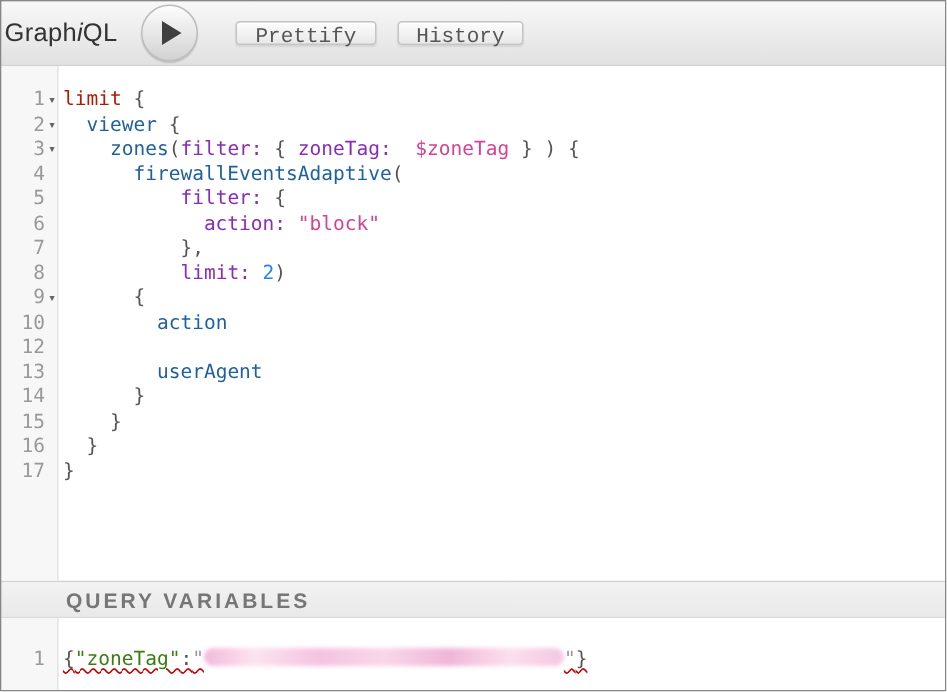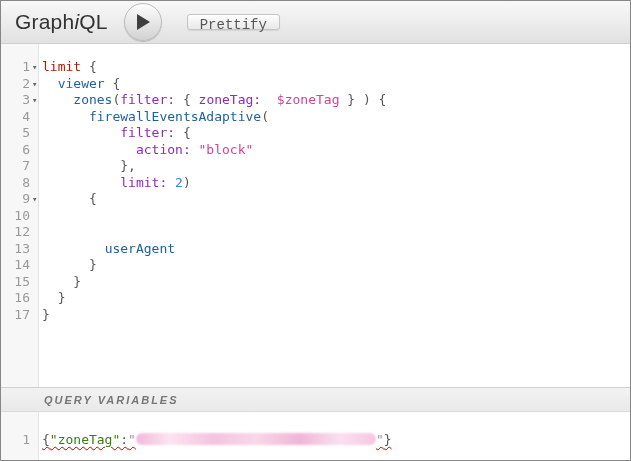--- a/index.html
+++ b/index.html
@@ -15,22 +15,22 @@
   }
   
   .toolbar{
     height:43px;flex:none;
     display:flex;align-items:center;
     background:linear-gradient(#f8f8f8,#e1e1e1);
     border-bottom:1px solid #d0d0d0;
     box-sizing:border-box;
   }
   .logo{
-    margin-left:14px;
-    font-size:21px;color:#333;
+    margin-left:2px;
+    font-size:17px;color:#333;
     letter-spacing:0.2px;
     user-select:none;
   }
   .logo em{font-style:italic;}
   .execute{
     margin-left:16px;
     width:38px;height:38px;flex:none;
     border-radius:50%;
     border:1px solid #bcbcbc;
     background:linear-gradient(#fdfdfd,#d2d2d2);
@@ -115,37 +115,38 @@
     height:25px;flex:none;
     box-sizing:border-box;
     display:flex;align-items:center;
     padding-left:43px;
     background:linear-gradient(#f2f2f2,#e9e9e9);
     border-top:1px solid #d0d0d0;
     border-bottom:1px solid #dadada;
     cursor:row-resize;
   }
   .var-header span{
-    font-size:11px;font-weight:bold;
-    color:#767676;letter-spacing:2px;font-style:italic;
+    font-size:14px;font-weight:bold;
+    color:#767676;letter-spacing:2px;
   }
 </style>
 </head>
 <body>
 
 <div class="app">
 
   <div class="toolbar">
     <div class="logo"><span>Graph</span><em>i</em><span>QL</span></div>
     <button class="execute">
       <svg width="16" height="16" viewBox="0 0 16 16">
           <polygon points="1,0 14,8 1,16" fill="#3f3f3f"></polygon>
         </svg>
     </button>
     <button class="tbtn first">Prettify</button>
+    <button class="tbtn">History</button>
   </div>
 
   <div class="editor query-editor">
     <div class="gutter-bg"></div>
     <div class="lines">
         <div class="cm-line">
           <span class="ln">1</span>
           <span class="fold">▾</span>
           <span class="codecell"><span class="tk-kw">limit</span><span class="tk-ws"> </span><span class="tk-pun">{</span></span>
         </div>
@@ -185,20 +186,21 @@
           <span class="codecell"><span class="tk-ws">          </span><span class="tk-attr">limit:</span><span class="tk-ws"> </span><span class="tk-num">2</span><span class="tk-pun">)</span></span>
         </div>
         <div class="cm-line">
           <span class="ln">9</span>
           <span class="fold">▾</span>
           <span class="codecell"><span class="tk-pun">      {</span></span>
         </div>
         <div class="cm-line">
           <span class="ln">10</span>
           <span class="fold"></span>
+          <span class="codecell"><span class="tk-ws">        </span><span class="tk-prop">action</span></span>
         </div>
         <div class="cm-line">
           <span class="ln">12</span>
           <span class="fold"></span>
         </div>
         <div class="cm-line">
           <span class="ln">13</span>
           <span class="fold"></span>
           <span class="codecell"><span class="tk-ws">        </span><span class="tk-prop">userAgent</span></span>
         </div>

